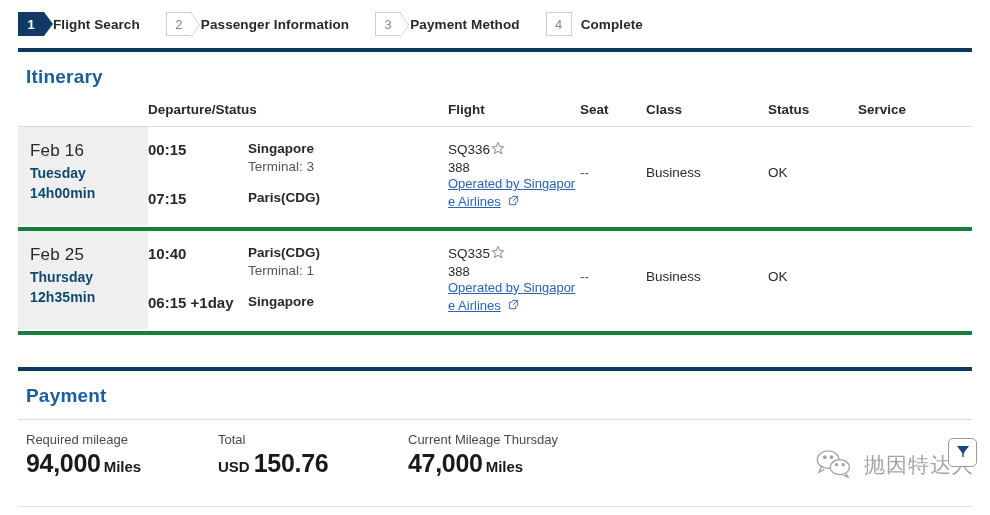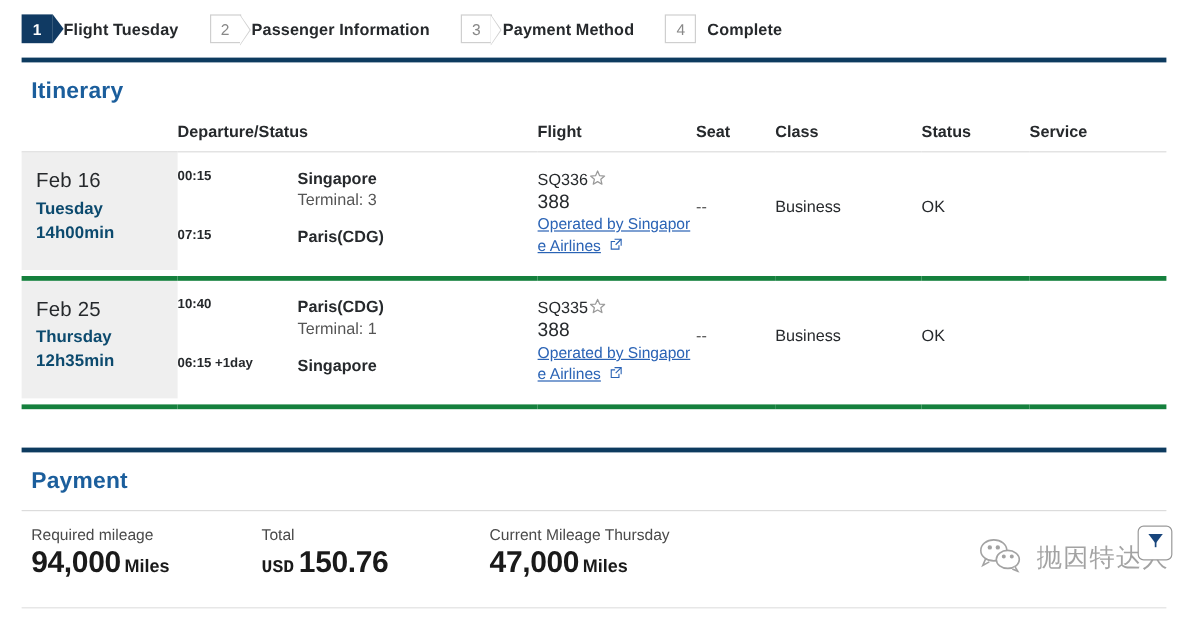--- a/index.html
+++ b/index.html
@@ -165,21 +165,21 @@
 
   .seg {
     display: flex;
     align-items: flex-start;
   }
   .seg + .seg { margin-top: 16px; }
   .seg-time {
     width: 100px;
     font-weight: bold;
     color: #26292c;
-    font-size: 11px;
+    font-size: 15px;
     flex: none;
   }
   .seg-place {
     font-weight: bold;
     color: #26292c;
     font-size: 13.5px;
   }
   .seg-term {
     font-weight: normal;
     color: #555555;
@@ -189,21 +189,21 @@
 
   .flight-no {
     color: #26292c;
     font-size: 13.5px;
     display: flex;
     align-items: center;
     gap: 1px;
   }
   .flight-eqp {
     color: #26292c;
-    font-size: 16px;
+    font-size: 13px;
     margin-top: 2px;
   }
   .flight-link {
     color: #2a63b5;
     font-size: 13px;
     text-decoration: underline;
     line-height: 1.38;
     margin-top: 4px;
     display: inline;
     cursor: pointer;
@@ -245,21 +245,20 @@
   }
   .pay-unit {
     font-size: 15px;
     font-weight: bold;
     margin-left: 3px;
   }
   .pay-cur {
     font-size: 15px;
     font-weight: bold;
     margin-right: 4px;
-    font-family: Liberation Mono, monospace;
   }
   .pay-sub {
     font-size: 12.5px;
     color: #4a4a4a;
     margin-top: 5px;
   }
 
   
   .watermark {
     position: absolute;
@@ -298,21 +297,21 @@
     background: #e2e2e2;
   }
 </style>
 </head>
 <body>
 
 <div class="stepbar">
 
   <div class="step">
     <span class="step-badge active">1</span>
-    <span class="step-label">Flight Tuesday</span>
+    <span class="step-label">Flight Search</span>
   </div>
 
   <div class="step">
     <span class="step-badge idle arrow">2</span>
     <span class="step-label">Passenger Information</span>
   </div>
 
   <div class="step">
     <span class="step-badge idle arrow">3</span>
     <span class="step-label">Payment Method</span>

